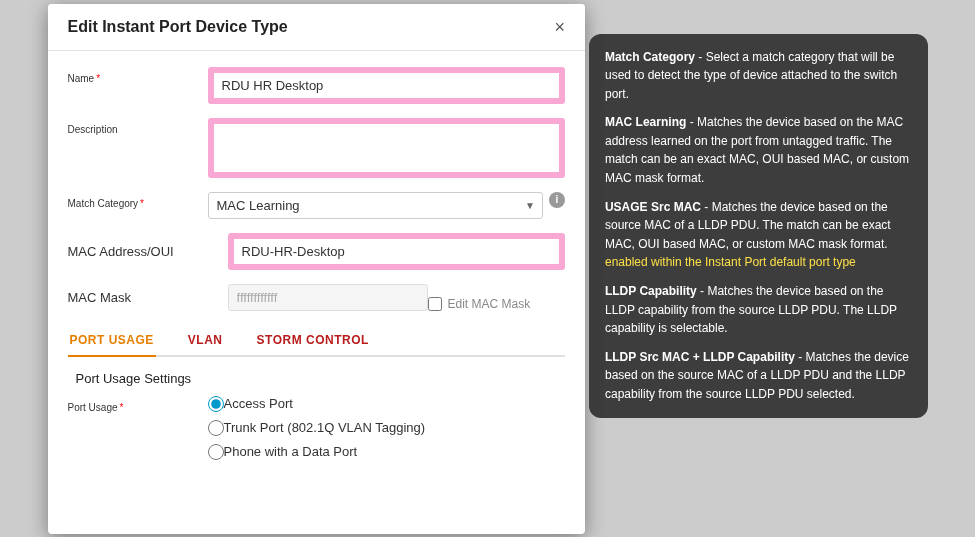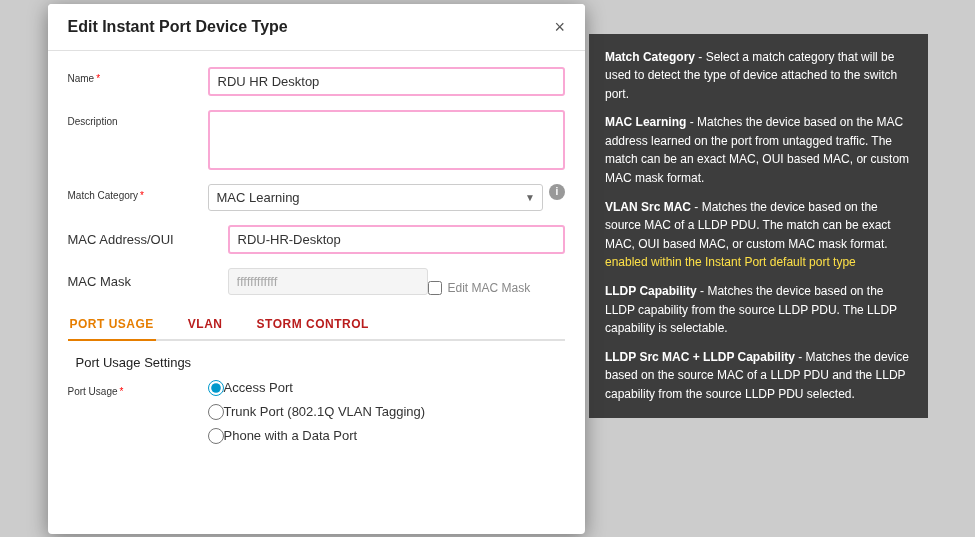--- a/index.html
+++ b/index.html
@@ -77,21 +77,21 @@
       color: #333;
     }
 
     .required-star {
       color: red;
       margin-left: 2px;
     }
 
     .form-control {
       flex: 1;
-      border: 2px solid #f9a8d4;
+      border: 6px solid #f9a8d4;
       border-radius: 3px;
       padding: 5px 8px;
       font-size: 13px;
       color: #333;
       outline: none;
     }
 
     textarea.form-control {
       height: 60px;
       resize: none;
@@ -223,21 +223,21 @@
     }
 
     
     .tooltip-panel {
       background: rgba(50,50,50,0.93);
       color: #fff;
       width: 340px;
       padding: 14px 16px;
       font-size: 12px;
       line-height: 1.55;
-      border-radius: 0;
+      border-radius: 12px;
       position: relative;
       margin-left: 4px;
       align-self: flex-start;
       margin-top: 30px;
     }
 
     .tooltip-panel p {
       margin-bottom: 10px;
     }
 
@@ -353,21 +353,21 @@
   </div>
 
   <div class="tooltip-panel">
     <p>
       <strong>Match Category</strong> - Select a match category that will be used to detect the type of device attached to the switch port.
     </p>
     <p>
       <strong>MAC Learning</strong> - Matches the device based on the MAC address learned on the port from untagged traffic. The match can be an exact MAC, OUI based MAC, or custom MAC mask format.
     </p>
     <p>
-      <strong>VLAN Src MAC</strong> - Matches the device based on the source MAC of a LLDP PDU. The match can be exact MAC, OUI based MAC, or custom MAC mask format. <span class="disabled-text">enabled within the Instant Port default port type</span>
+      <strong>USAGE Src MAC</strong> - Matches the device based on the source MAC of a LLDP PDU. The match can be exact MAC, OUI based MAC, or custom MAC mask format. <span class="disabled-text">enabled within the Instant Port default port type</span>
     </p>
     <p>
       <strong>LLDP Capability</strong> - Matches the device based on the LLDP capability from the source LLDP PDU. The LLDP capability is selectable.
     </p>
     <p>
       <strong>LLDP Src MAC + LLDP Capability</strong> - Matches the device based on the source MAC of a LLDP PDU and the LLDP capability from the source LLDP PDU selected.
     </p>
   </div>
 
 </div>

